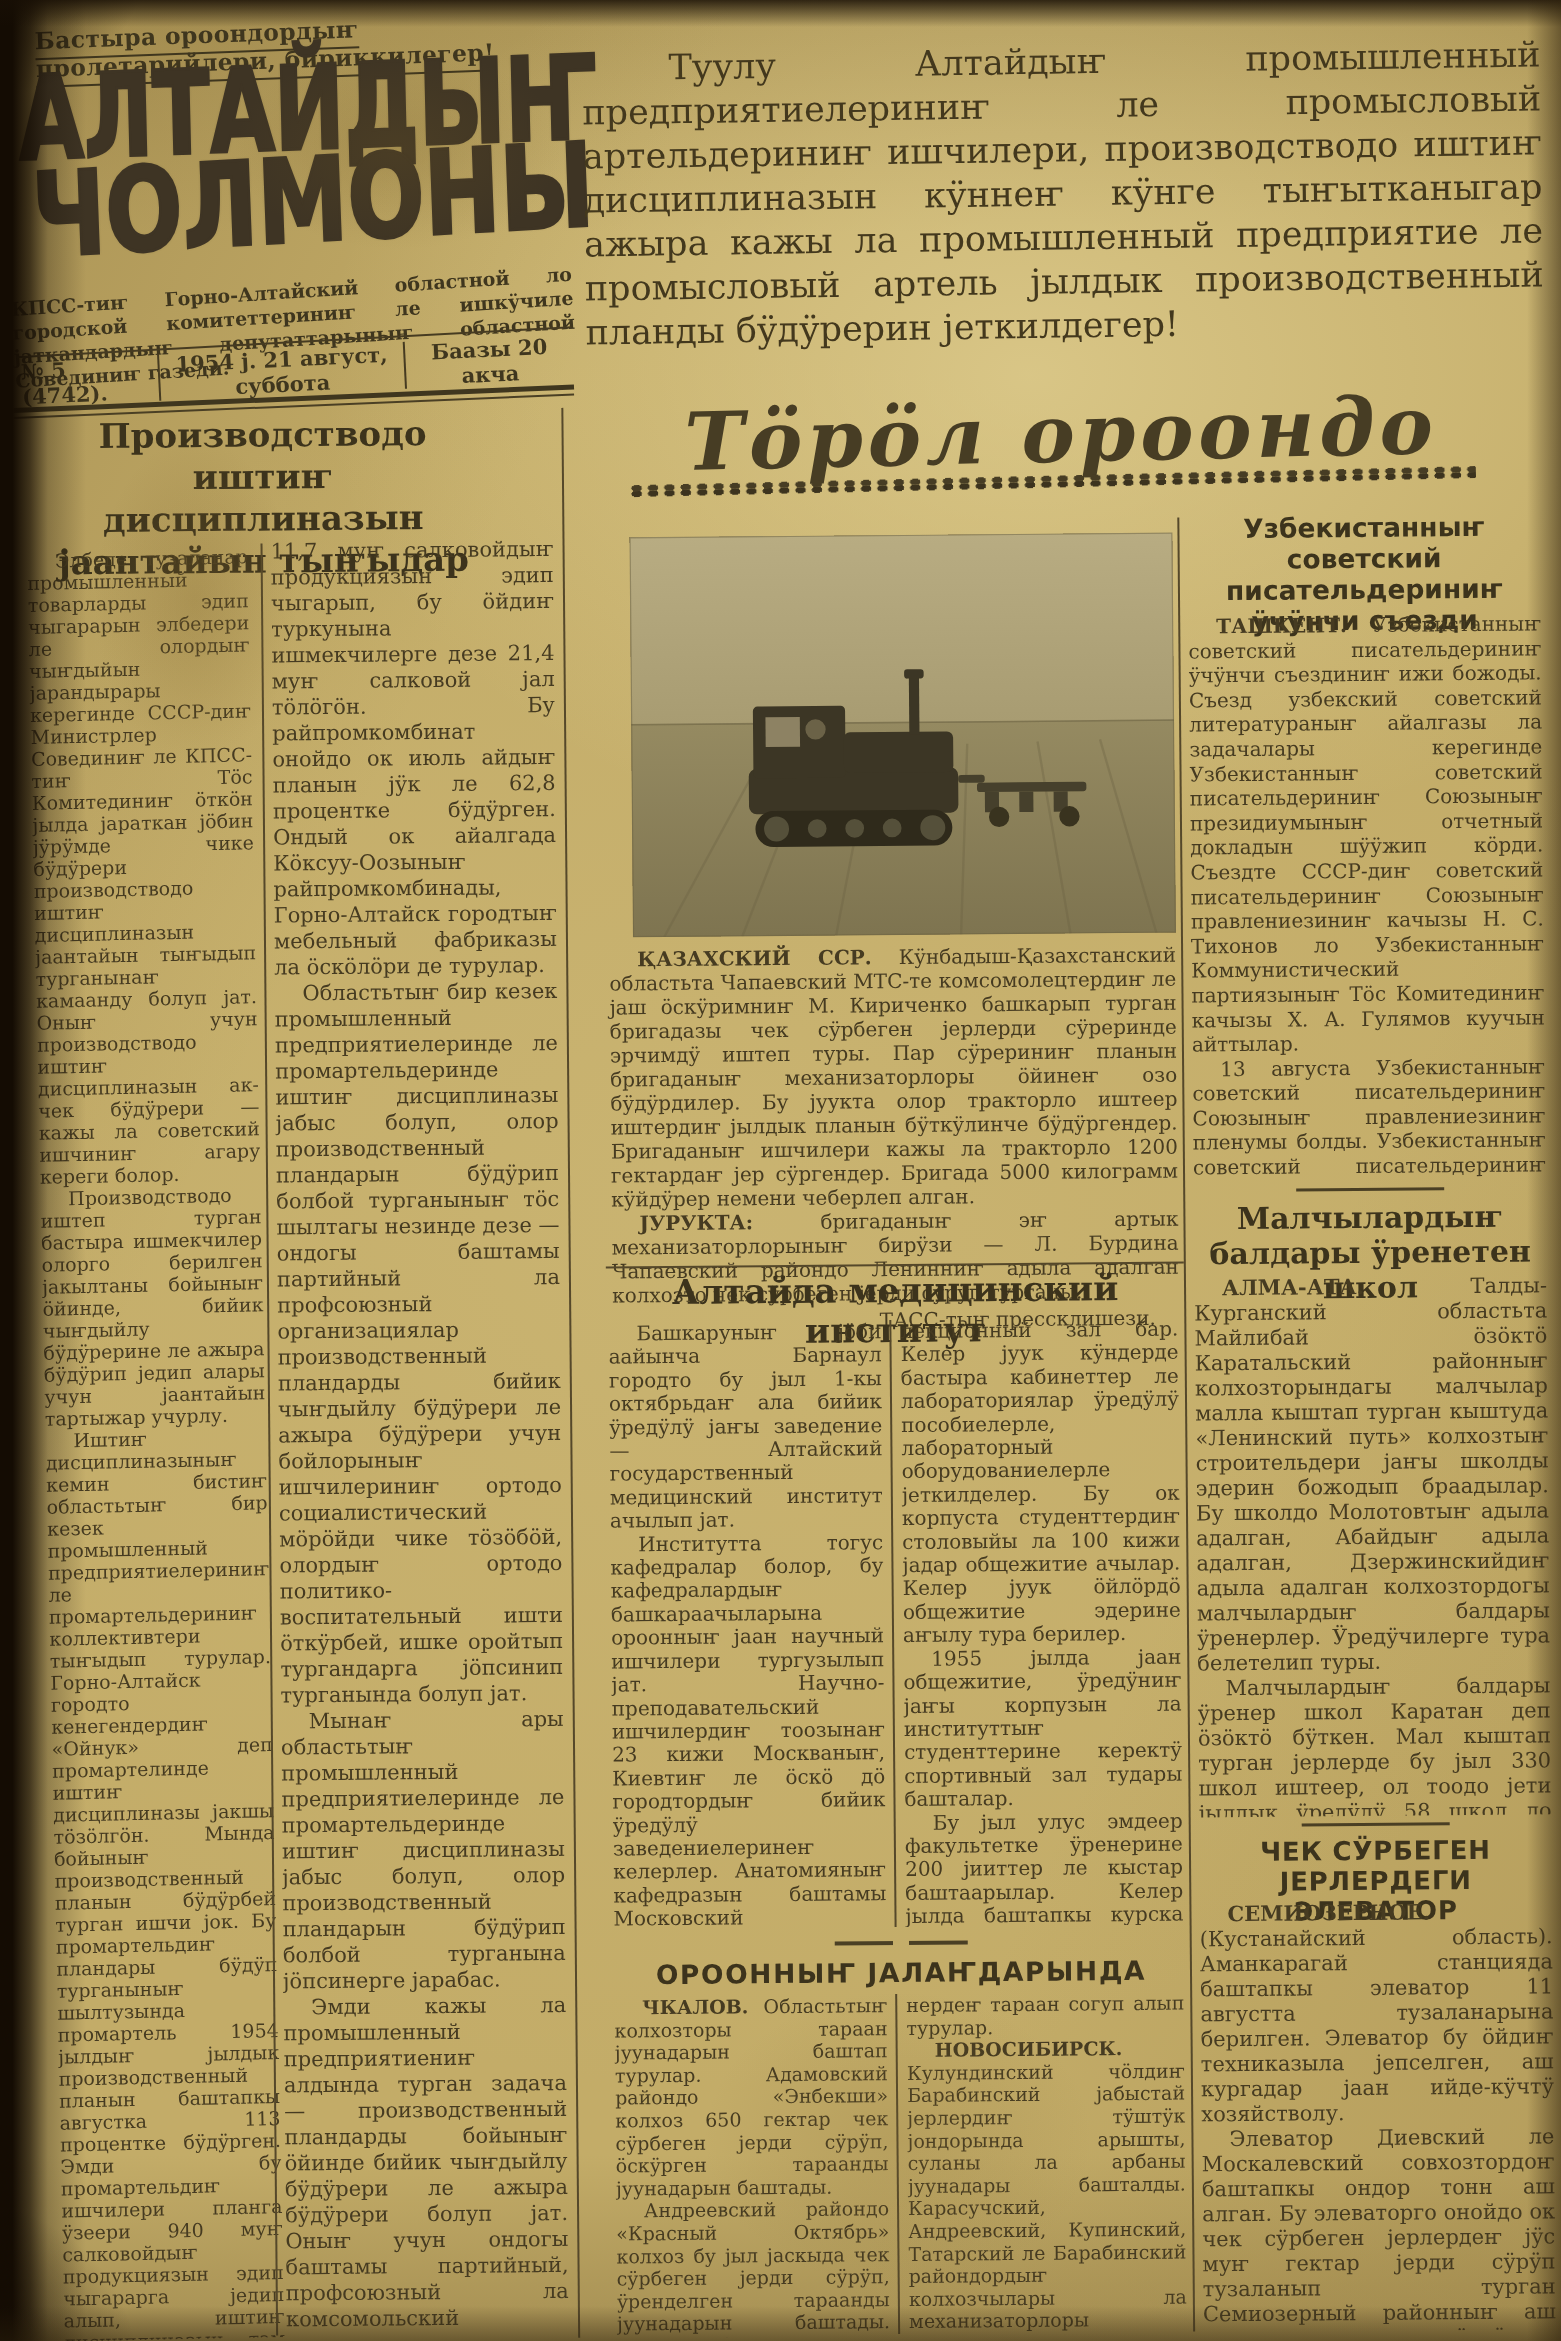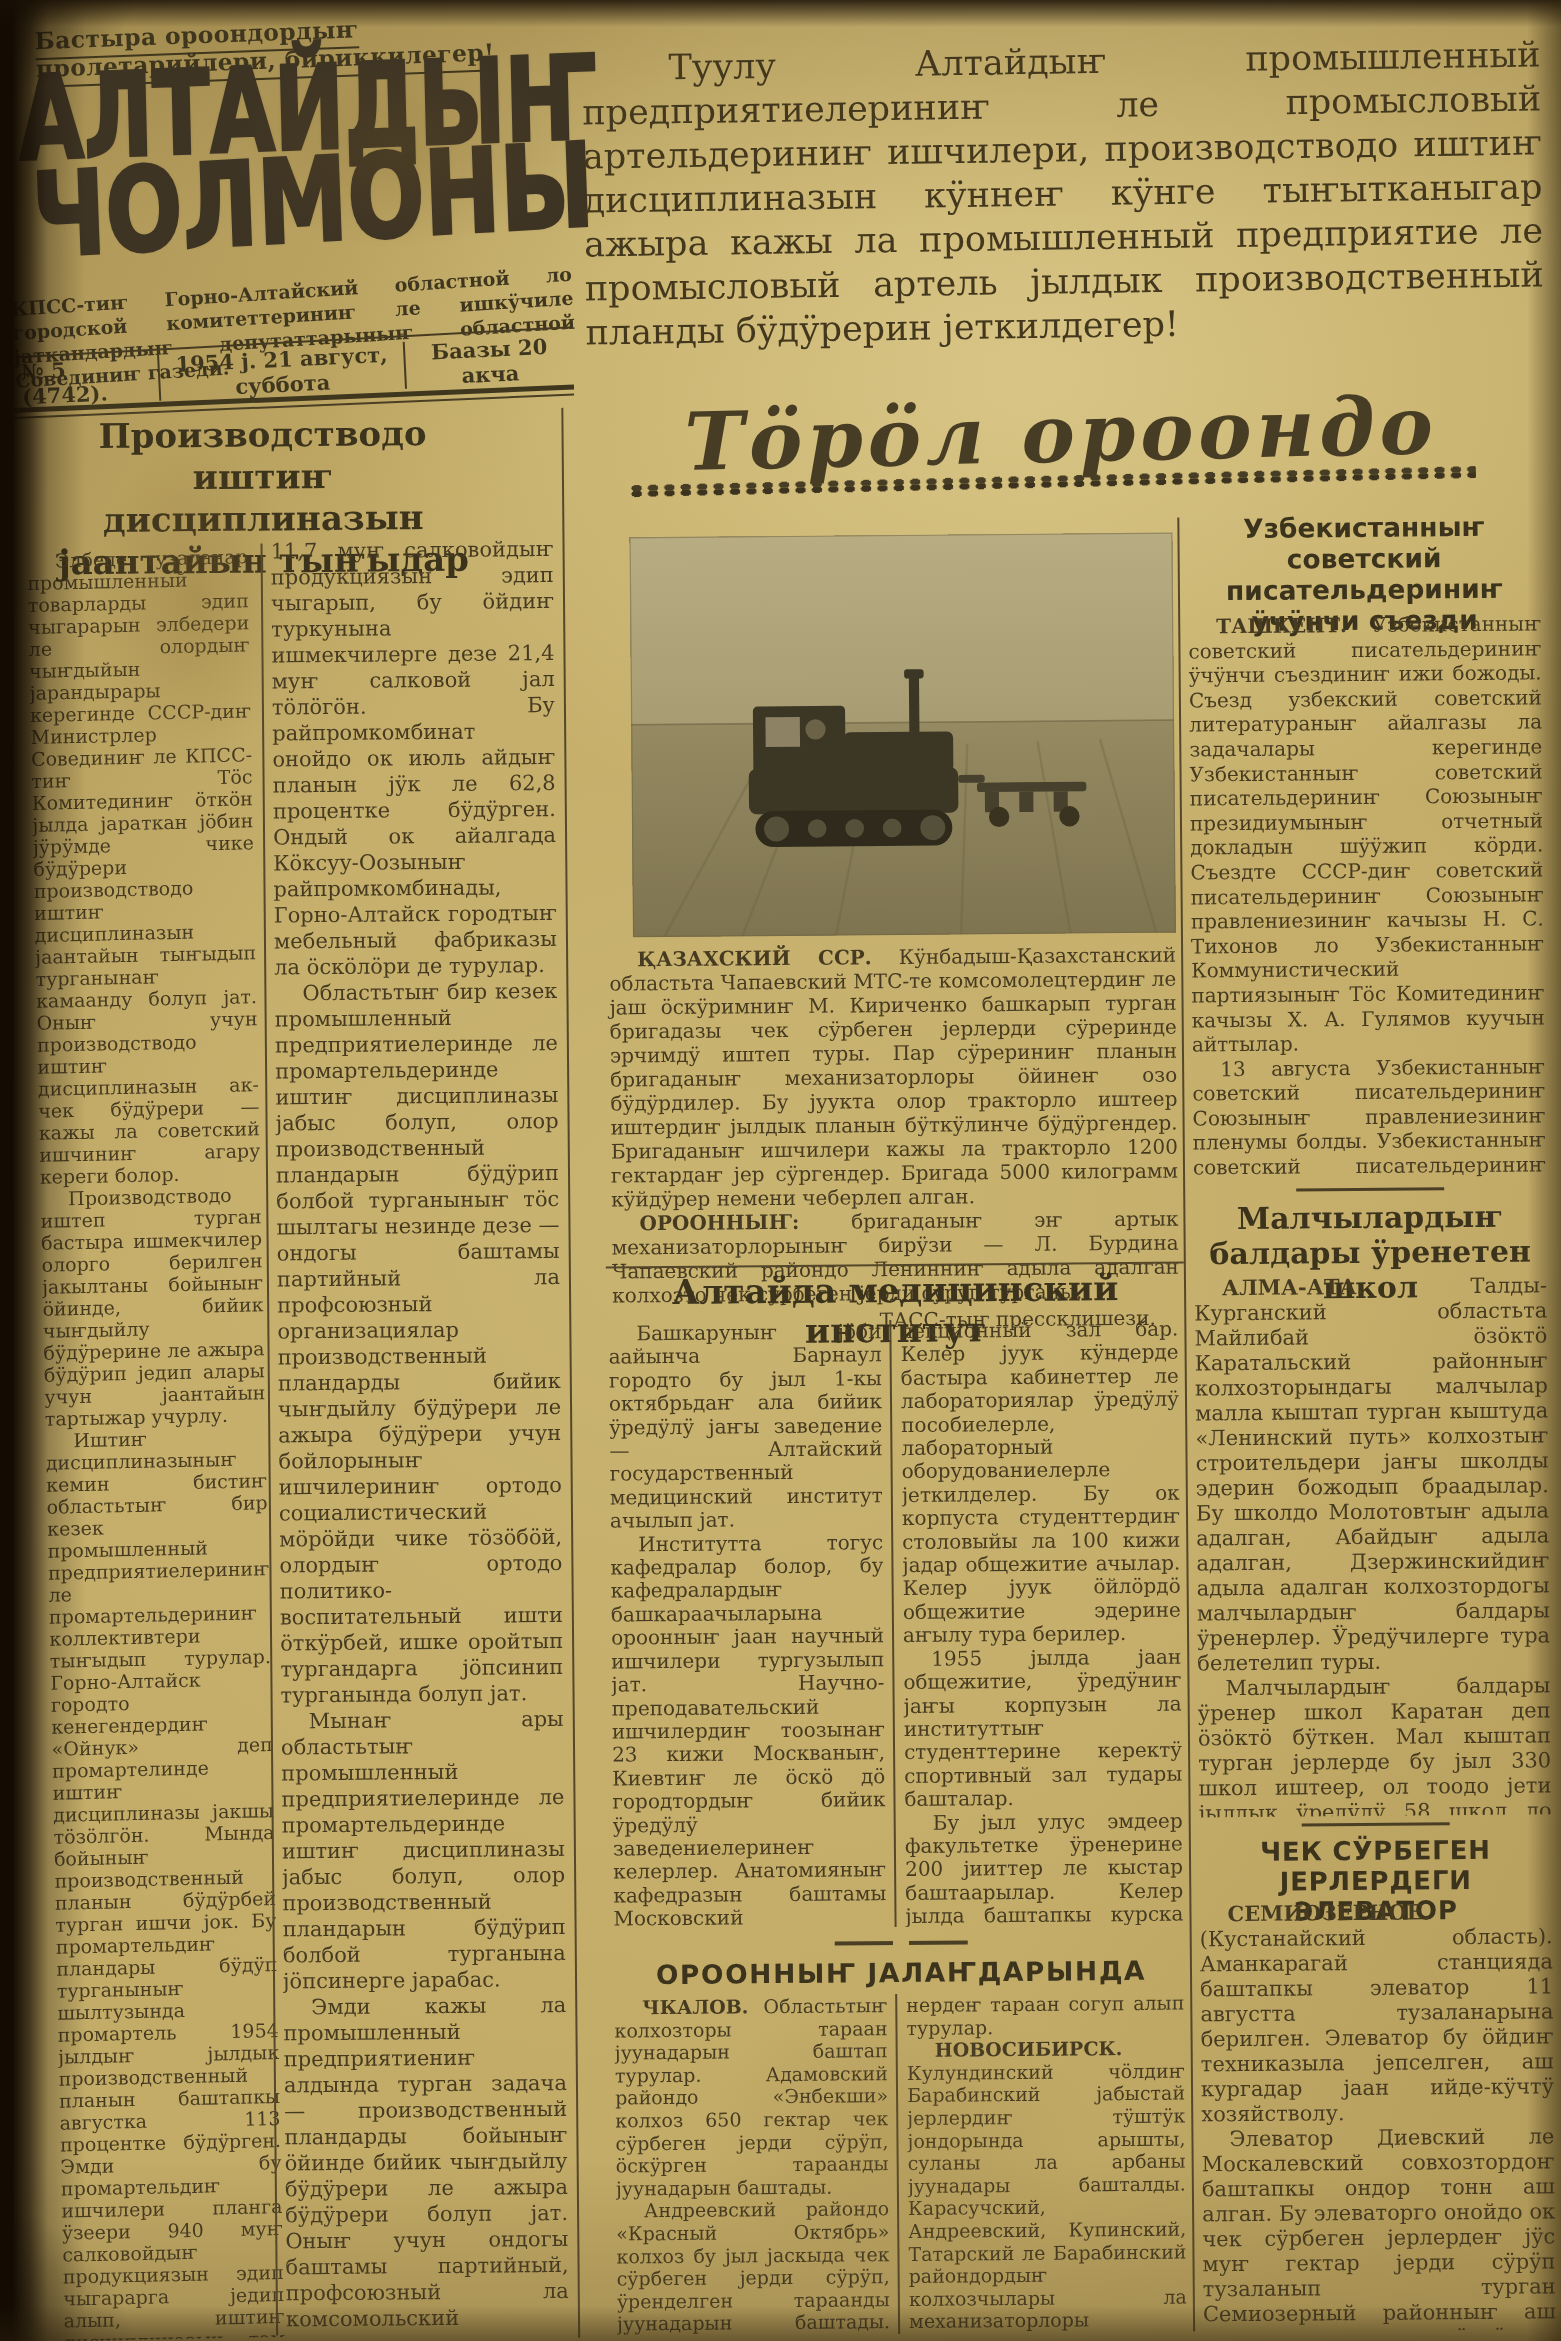--- a/index.html
+++ b/index.html
@@ -198,21 +198,21 @@
           <circle cx="470" cy="362" r="13" fill="#39331f"></circle>
           <circle cx="560" cy="362" r="13" fill="#39331f"></circle>
           <rect x="418" y="308" width="34" height="10" rx="4"></rect>
         </g>
         <rect x="0" y="0" width="695" height="512" fill="none" stroke="#6c6140" stroke-width="3" opacity=".5"></rect>
       </svg>
     </div>
 
     <div class="abs caption just">
       <p><b>ҚАЗАХСКИЙ ССР.</b> <span>Кӱнбадыш-Қазахстанский областьта Чапаевский МТС-те комсомолецтердиҥ ле јаш ӧскӱримниҥ М. Кириченко башкарып турган бригадазы чек сӱрбеген јерлерди сӱреринде эрчимдӱ иштеп туры. Пар сӱрериниҥ планын бригаданыҥ механизаторлоры ӧйинеҥ озо бӱдӱрдилер. Бу јуукта олор тракторло иштеер иштердиҥ јылдык планын бӱткӱлинче бӱдӱргендер. Бригаданыҥ ишчилери кажы ла тракторло 1200 гектардаҥ јер сӱргендер. Бригада 5000 килограмм кӱйдӱрер немени чеберлеп алган.</span></p>
-      <p><b>ОРООННЫҤ:</b> <span>бригаданыҥ эҥ артык механизаторлорыныҥ бирӱзи — Л. Бурдина Чапаевский райондо Ленинниҥ адыла адалган колхозто чек сӱрбеген јерди сӱрӱп турганы.</span></p>
+      <p><b>ЈУРУКТА:</b> <span>бригаданыҥ эҥ артык механизаторлорыныҥ бирӱзи — Л. Бурдина Чапаевский райондо Ленинниҥ адыла адалган колхозто чек сӱрбеген јерди сӱрӱп турганы.</span></p>
       <p class="credit">ТАСС-тыҥ прессклишези.</p>
     </div>
 
     <div class="abs hrule" style="left:605px;top:1265px;width:578px;"></div>
 
     <div class="abs h-inst">Алтайда медицинский институт</div>
     <div class="abs instL just">
       <p>Башкаруныҥ јӧби аайынча Барнаул городто бу јыл 1-кы октябрьдаҥ ала бийик ӱредӱлӱ јаҥы заведение — Алтайский государственный медицинский институт ачылып јат.</p>
       <p>Институтта тогус кафедралар болор, бу кафедралардыҥ башкараачыларына ороонныҥ јаан научный ишчилери тургузылып јат. Научно-преподавательский ишчилердиҥ тоозынаҥ 23 кижи Москваныҥ, Киевтиҥ ле ӧскӧ дӧ городтордыҥ бийик ӱредӱлӱ заведениелеринеҥ келерлер. Анатомияныҥ кафедразын баштамы Московский медицинский институттыҥ доценти нӧк. Малыгин башкарар, ол Барнаул јаар атанып ийди.</p>
 

